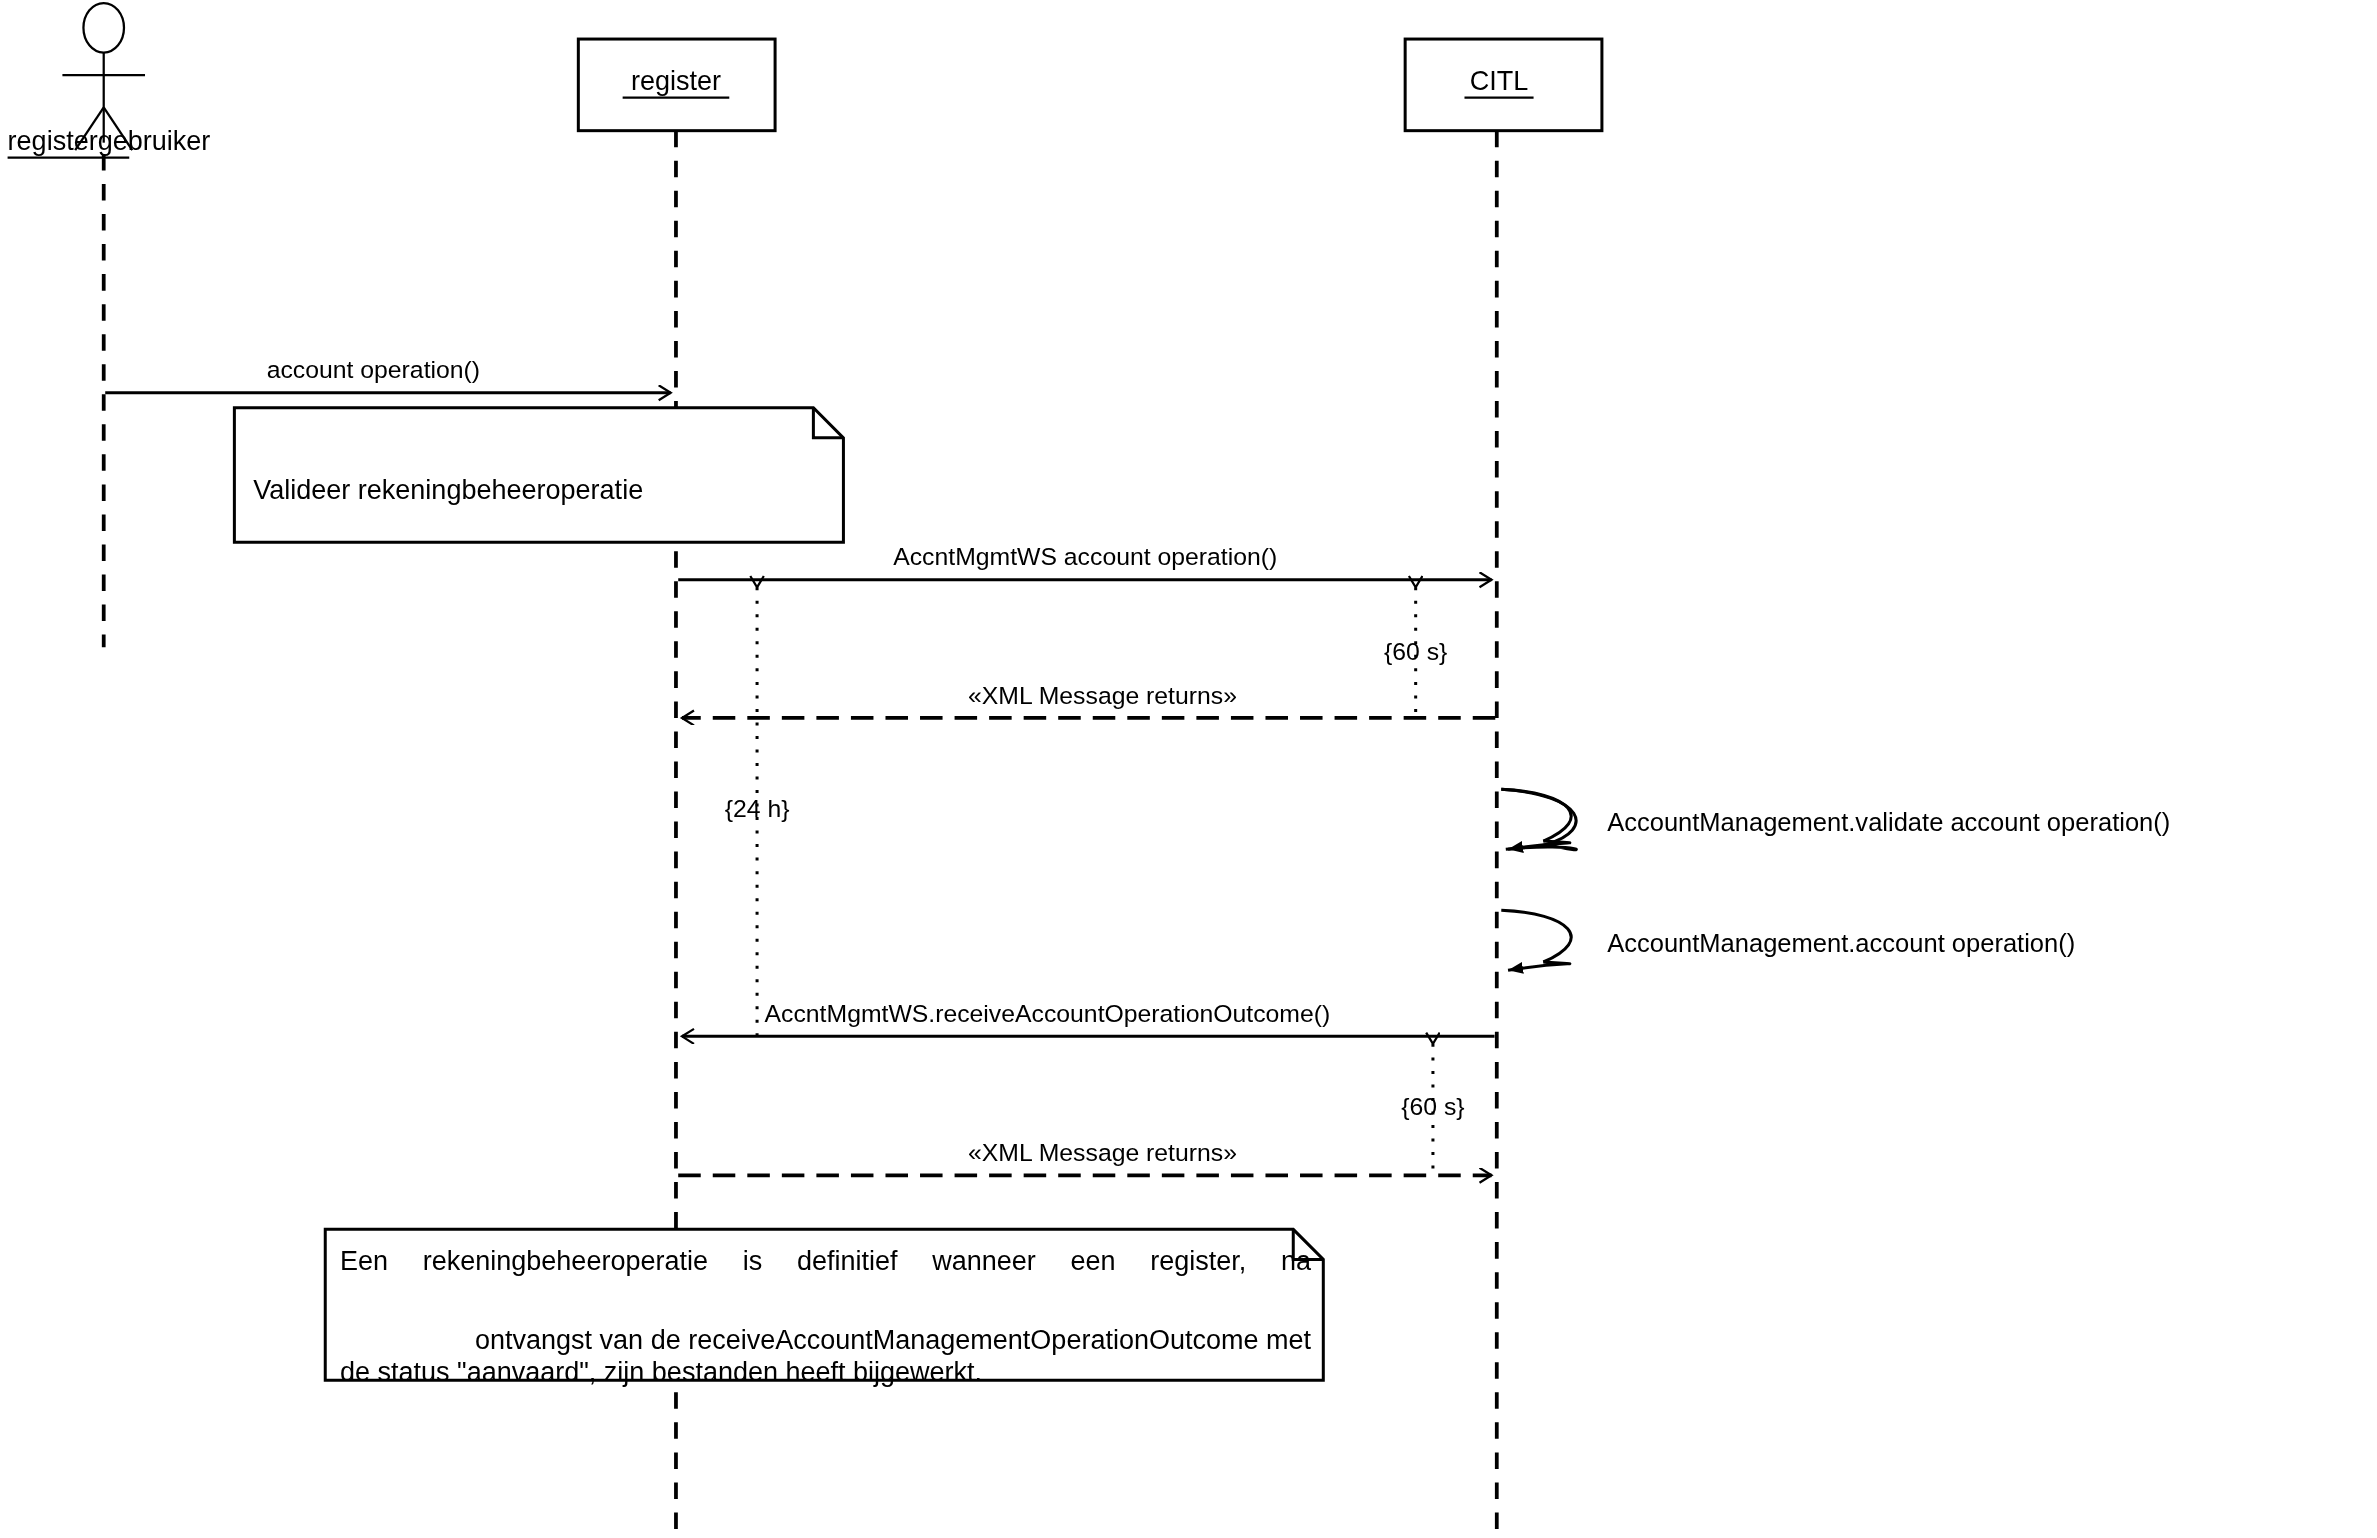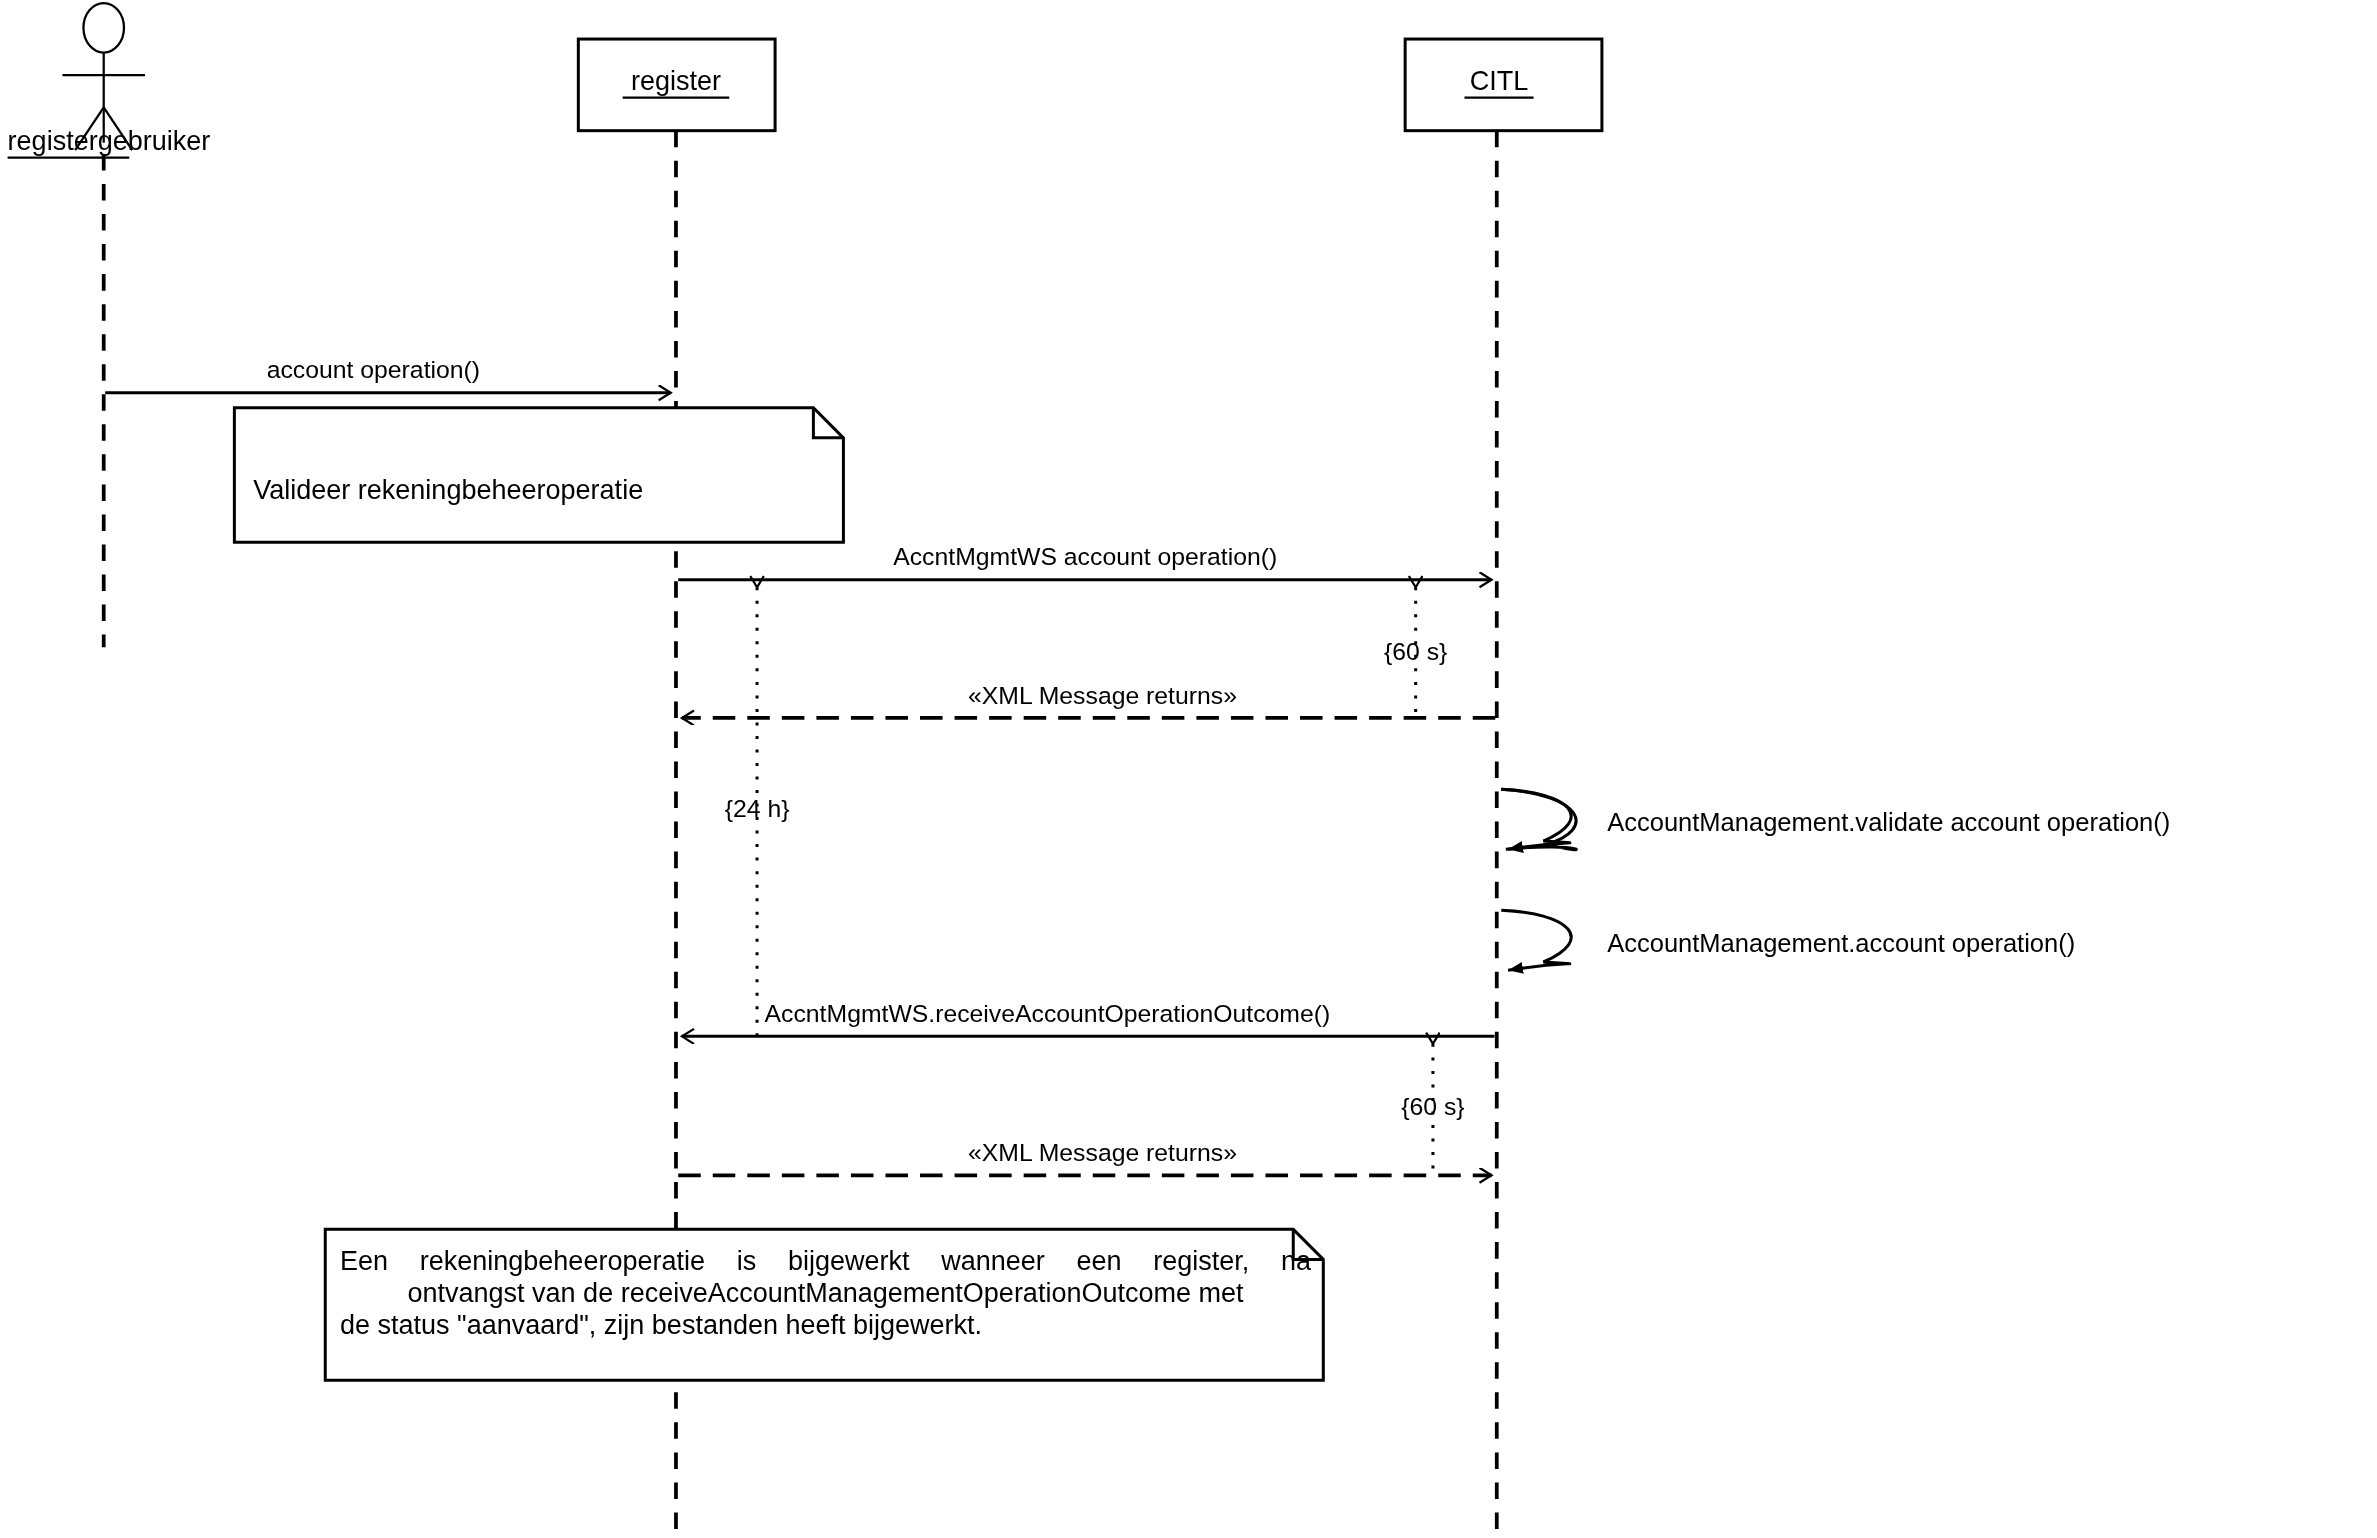--- a/index.html
+++ b/index.html
@@ -121,18 +121,18 @@
 
     <g>
       <path d="M433,1637 L1722,1637 L1762,1677 L1762,1838 L433,1838 Z" fill="#fff" stroke="#000" stroke-width="4"></path>
       <path d="M1722,1637 L1722,1677 L1762,1677" fill="none" stroke="#000" stroke-width="4"></path>
     </g>
   </svg>
 
   <div style="position:absolute;left:340px;top:1245px;width:971px;height:124px;
               font-family:'Liberation Sans',sans-serif;font-size:27px;line-height:32px;
               color:#000;text-align:justify;">
-    <div style="text-align:justify;text-align-last:justify;">Een rekeningbeheeroperatie is bijgewerkt wanneer een register, na</div>
-    <div style="text-align:center;">ontvangst van de receiveAccountManagementOperationOutcome met</div>
+    <div style="text-align:justify;text-align-last:justify;">Een rekeningbeheeroperatie is definitief wanneer een register, na</div>
+    <div style="text-align:right;margin-top:47px;">ontvangst van de receiveAccountManagementOperationOutcome met</div>
     <div style="text-align:left;">de status "aanvaard", zijn bestanden heeft bijgewerkt.</div>
   </div>
 </div>
 
 
 </body></html>

